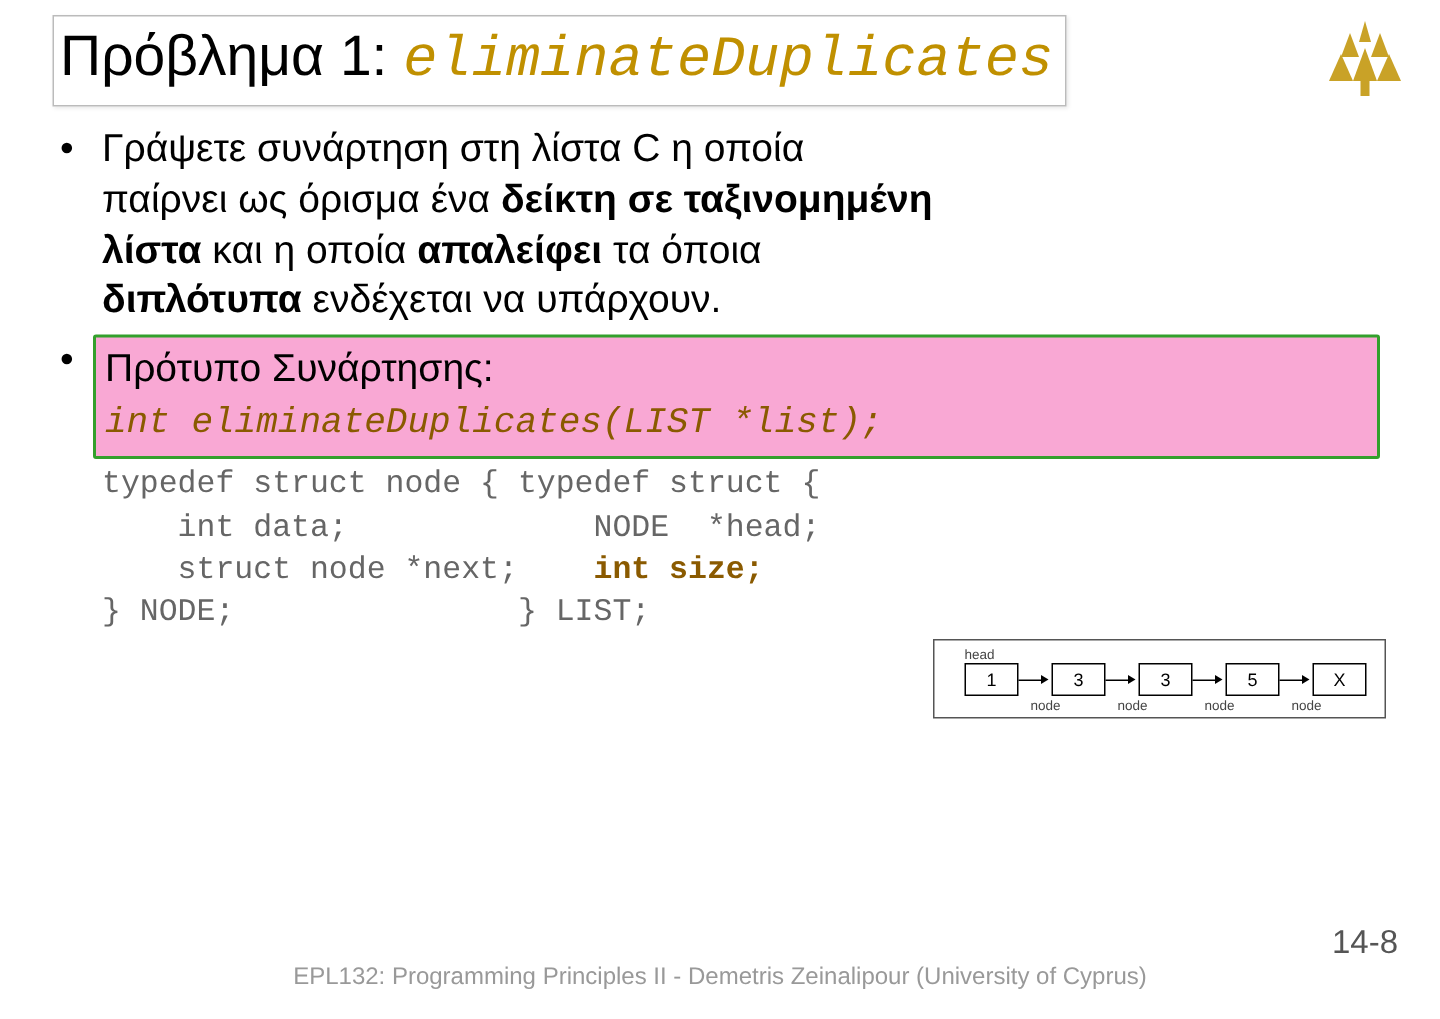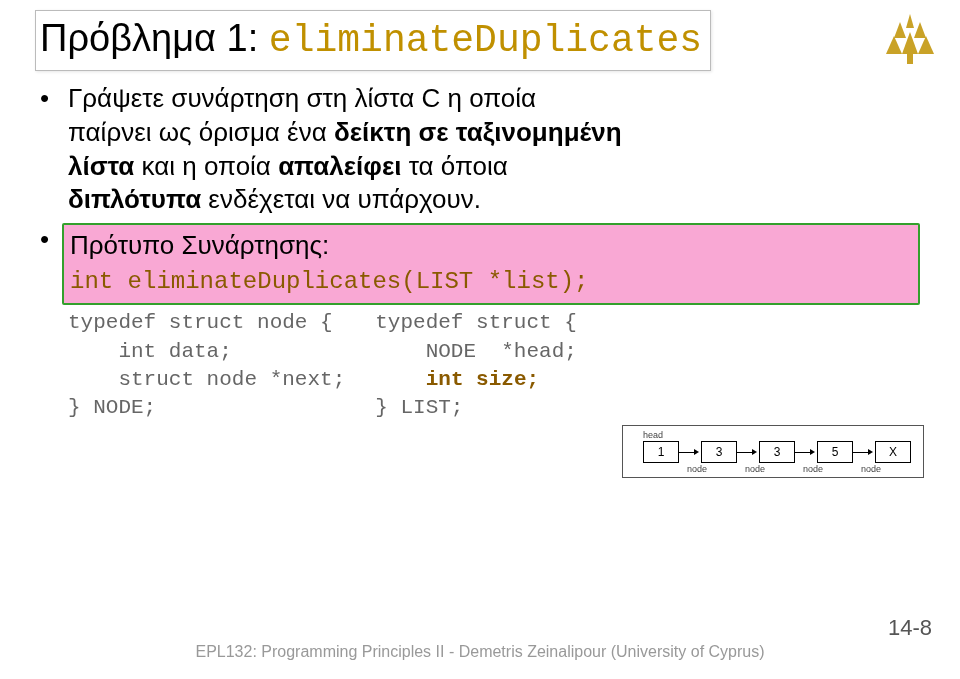--- a/index.html
+++ b/index.html
@@ -44,35 +44,34 @@
     padding-left: 28px;
   }
   ul.bullets > li::before {
     content: "•";
     position: absolute;
     left: 0; top: 0;
     color: #000;
     font-size: 26px;
   }
   .bold { font-weight: bold; }
-  .mono { font-family: "Courier New", monospace; }
+  .mono { font-family: "Courier New", monospace; font-style: italic; }
   .brown { color: #8a5a00; }
   .highlight-box {
     border: 2px solid #33a02c;
     background: #f9a8d4;
     border-radius: 2px;
     padding: 4px 6px 6px 6px;
     margin-left: -6px;
   }
   .proto-line { margin-top: 2px; }
   .codecols {
     margin-top: 4px;
     padding-left: 28px;
     display: flex;
-    gap: 30px;
   }
   .codecol {
     font-family: "Courier New", monospace;
     font-size: 21px;
     line-height: 1.35;
     color: #666;
     white-space: pre;
   }
   .codecol .int-size { color: #8a5a00; font-weight: bold; }
   .call-area {

